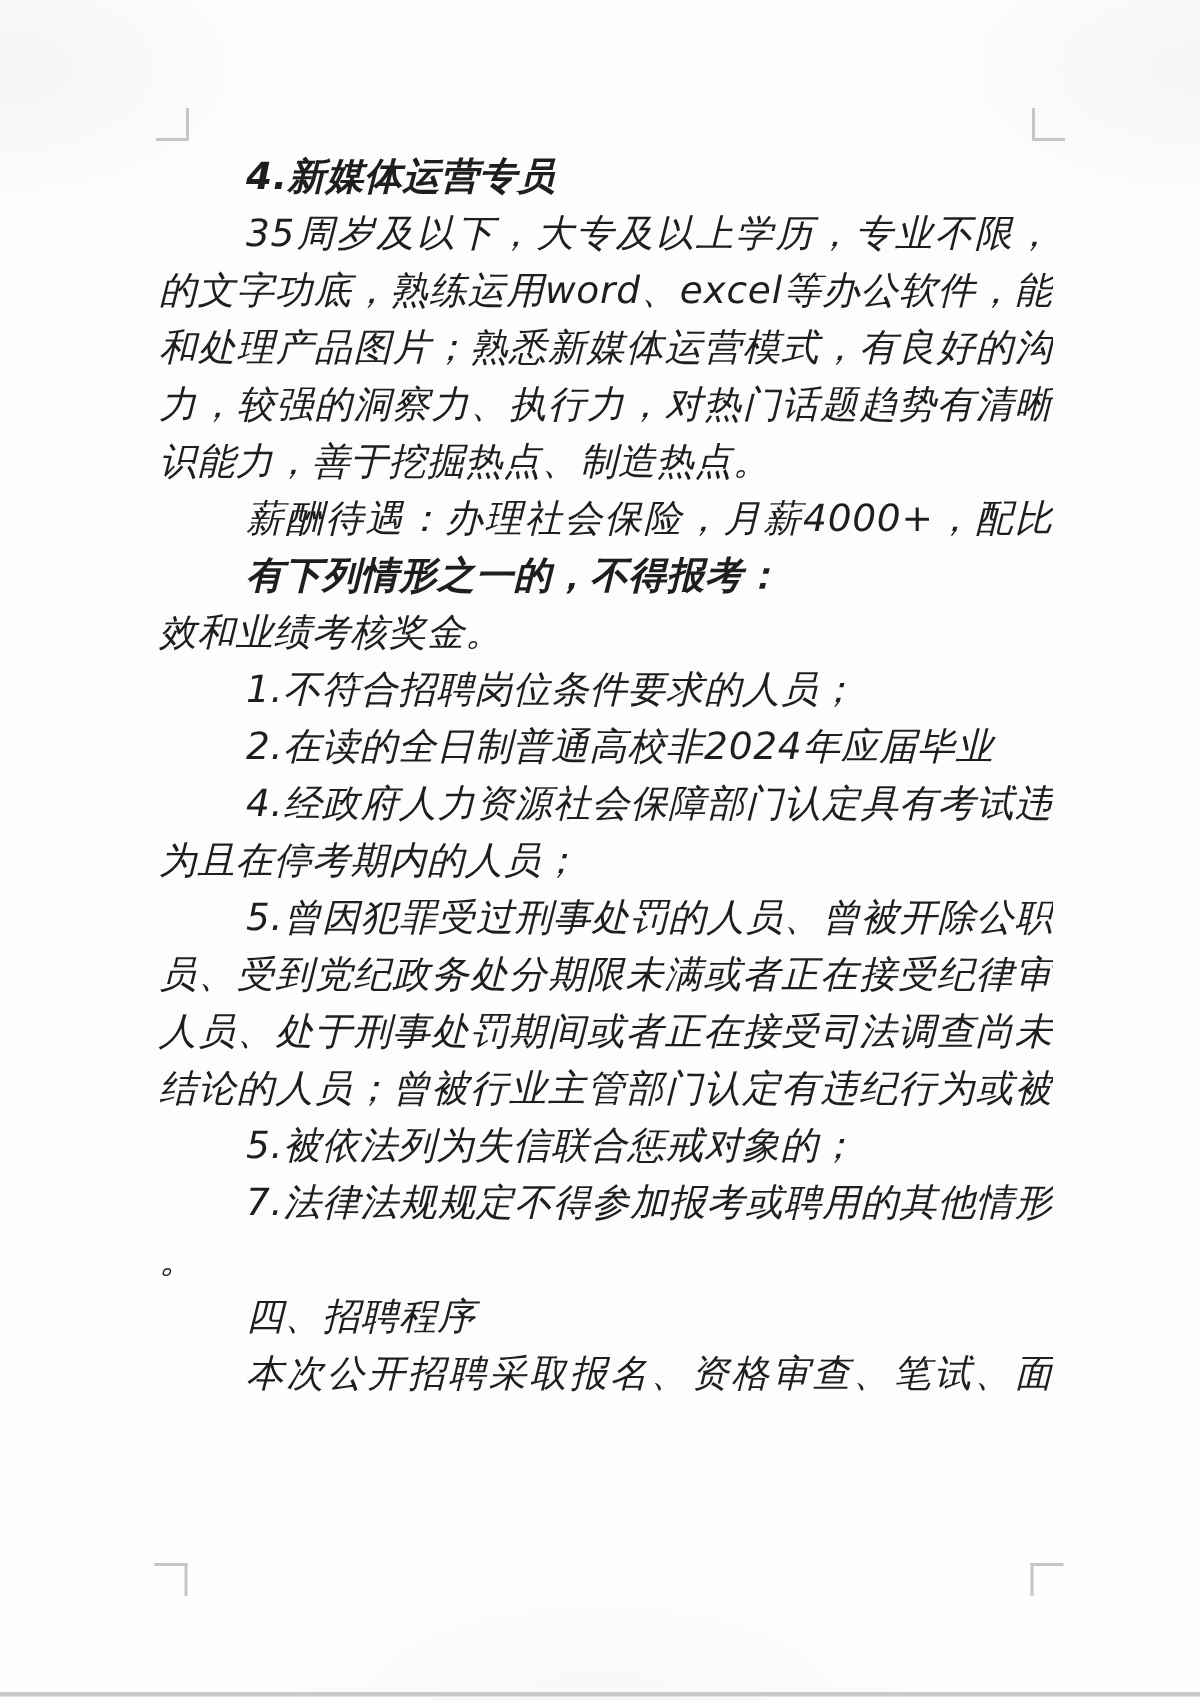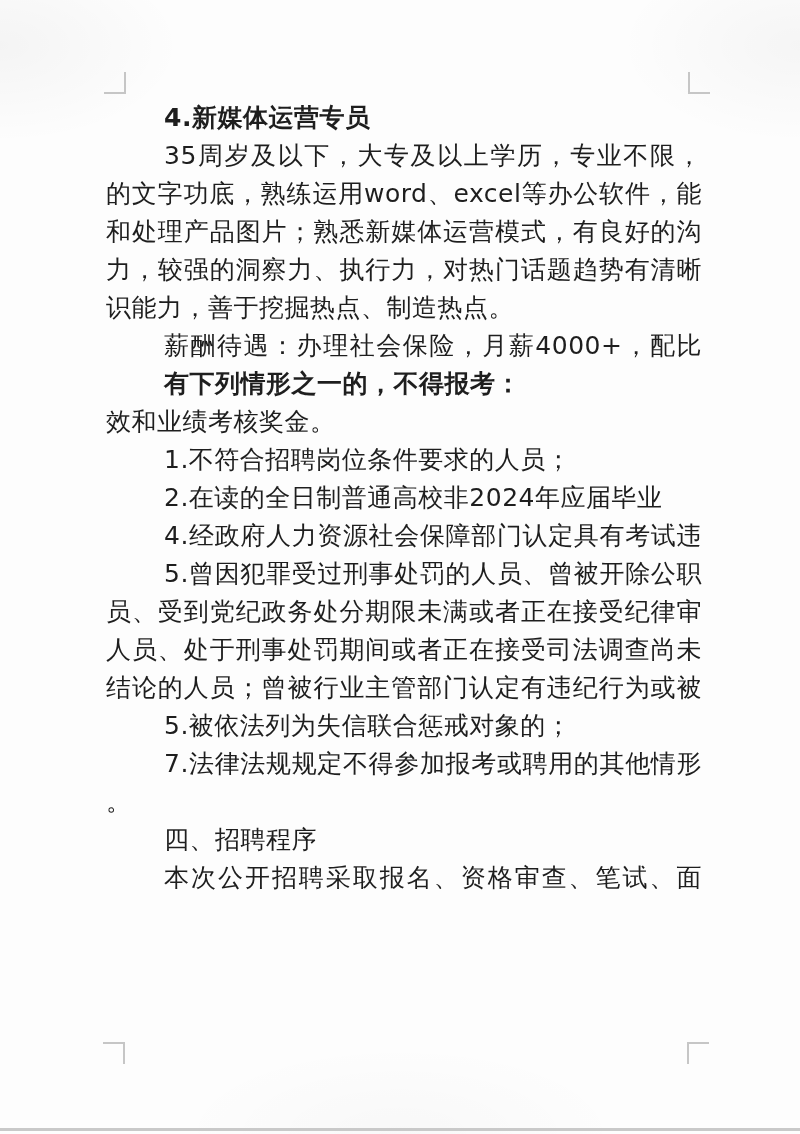--- a/index.html
+++ b/index.html
@@ -41,20 +41,21 @@
     width: 596px;
     color: var(--text-color);
     font-size: 25px;
     line-height: 38px;
     letter-spacing: 0.5px;
   }
   .line {
     height: 38px;
     overflow: hidden;
     text-align: left;
+    font-style: italic;
   }
   .line.indent { text-indent: 58px; }
   .line.bold { font-weight: 700; }
   .line.justify {
     text-align: justify;
     text-align-last: justify;
   }
   .bottom-rule {
     position: absolute;
     left: 0;
@@ -78,20 +79,21 @@
       <div class="line justify">的文字功底，熟练运用word、excel等办公软件，能设计</div>
       <div class="line justify">和处理产品图片；熟悉新媒体运营模式，有良好的沟通能</div>
       <div class="line justify">力，较强的洞察力、执行力，对热门话题趋势有清晰的辨</div>
       <div class="line">识能力，善于挖掘热点、制造热点。</div>
       <div class="line indent justify">薪酬待遇：办理社会保险，月薪4000+，配比基础绩</div>
       <div class="line bold indent">有下列情形之一的，不得报考：</div>
       <div class="line">效和业绩考核奖金。</div>
       <div class="line indent">1.不符合招聘岗位条件要求的人员；</div>
       <div class="line indent">2.在读的全日制普通高校非2024年应届毕业生；</div>
       <div class="line indent justify">4.经政府人力资源社会保障部门认定具有考试违纪行</div>
+      <div class="line">为且在停考期内的人员；</div>
       <div class="line indent justify">5.曾因犯罪受过刑事处罚的人员、曾被开除公职的人</div>
       <div class="line justify">员、受到党纪政务处分期限未满或者正在接受纪律审查的</div>
       <div class="line justify">人员、处于刑事处罚期间或者正在接受司法调查尚未做出</div>
       <div class="line justify">结论的人员；曾被行业主管部门认定有违纪行为或被处罚</div>
       <div class="line indent">5.被依法列为失信联合惩戒对象的；</div>
       <div class="line indent justify">7.法律法规规定不得参加报考或聘用的其他情形人员</div>
       <div class="line">。</div>
       <div class="line indent">四、招聘程序</div>
       <div class="line indent justify">本次公开招聘采取报名、资格审查、笔试、面试、考</div>
     </div>

